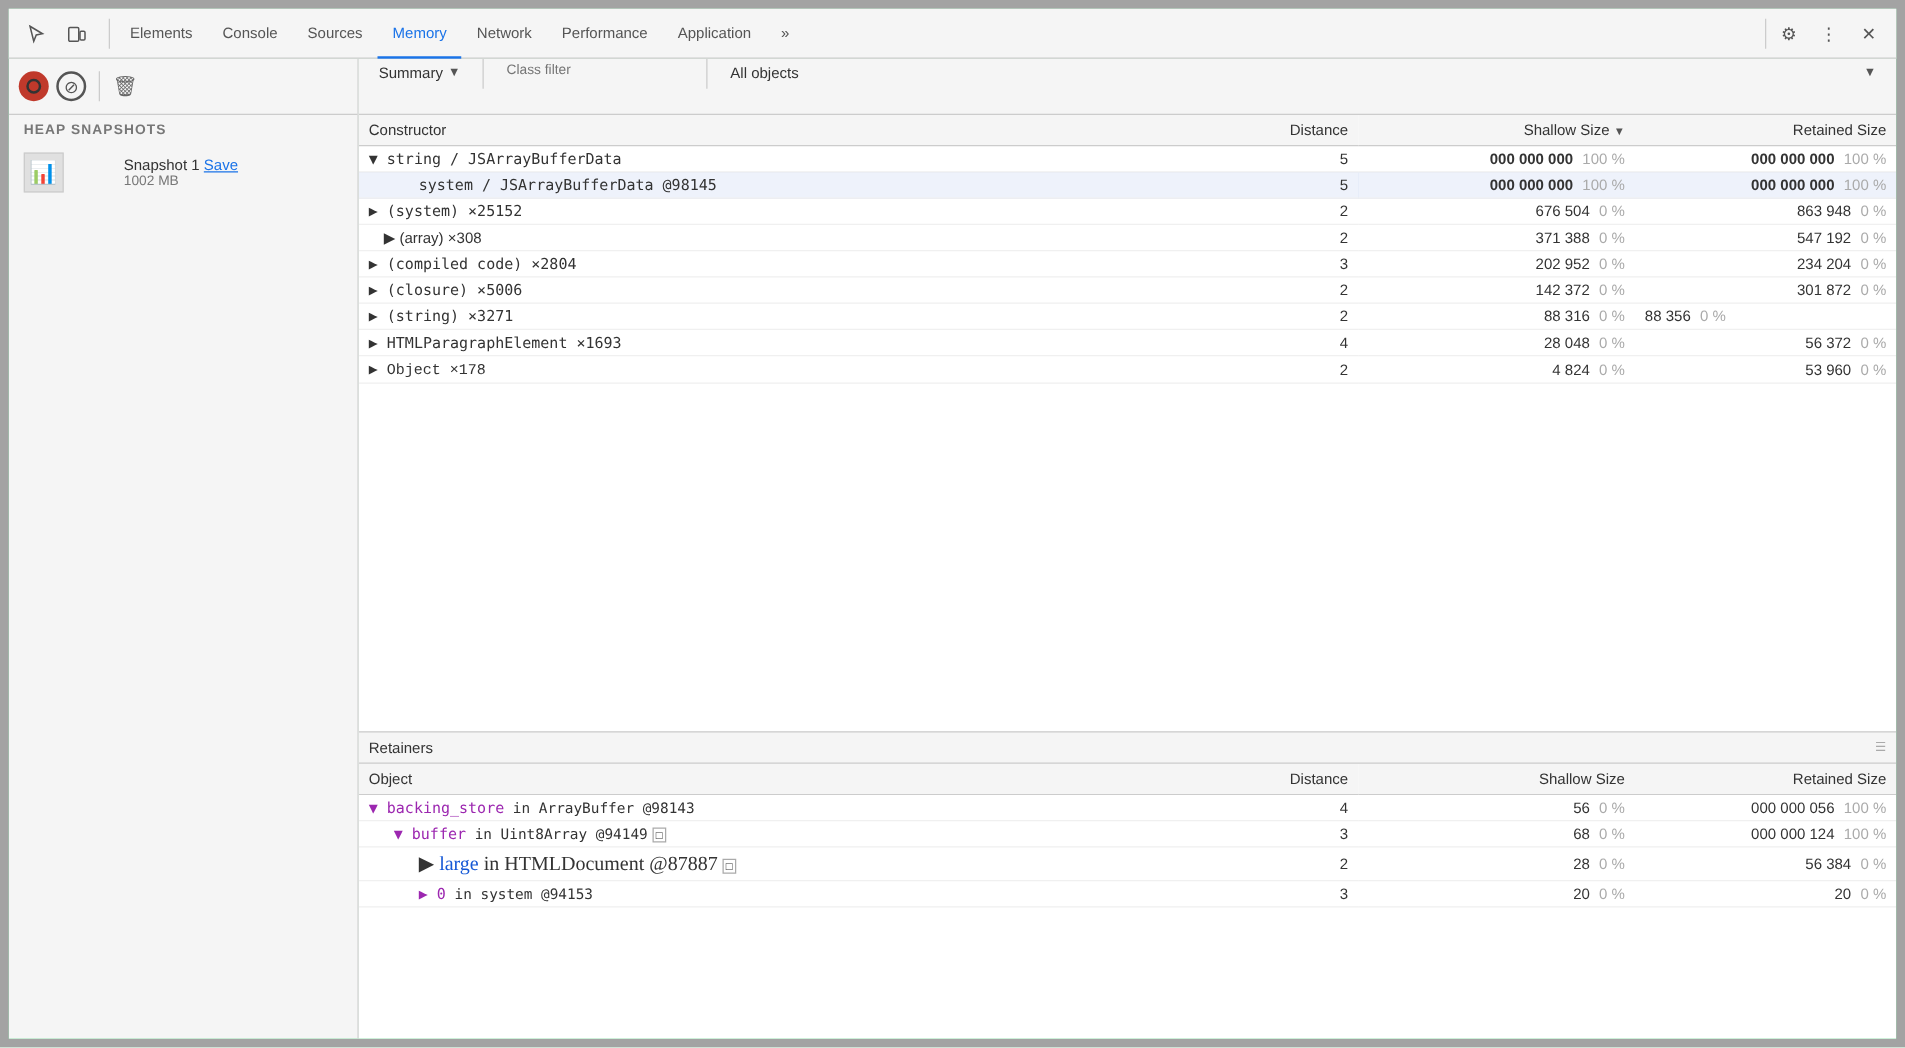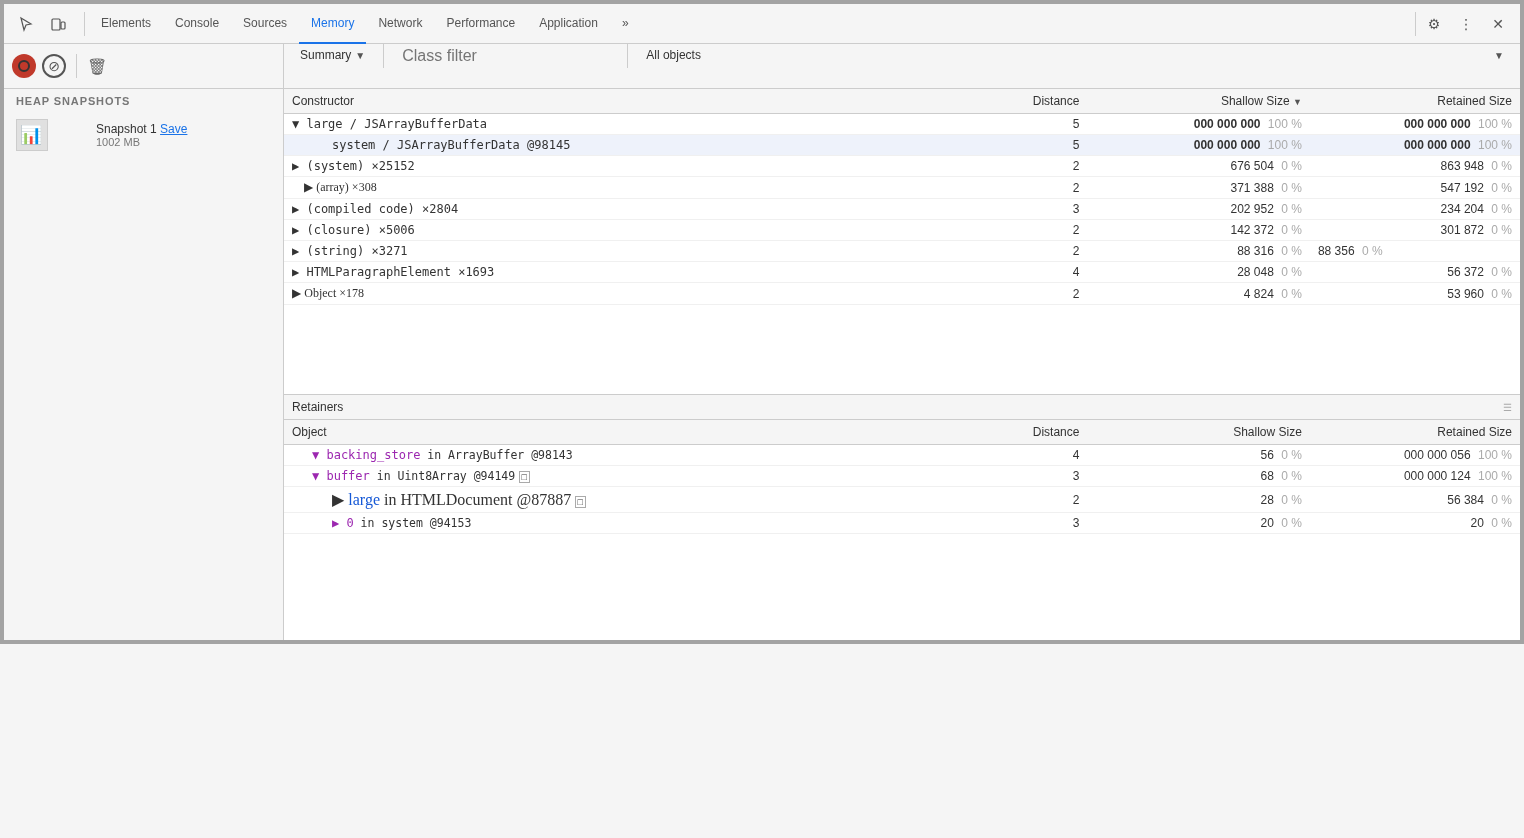--- a/index.html
+++ b/index.html
@@ -1,19 +1,19 @@
 <!DOCTYPE html>
 <html><head>
   <meta charset="utf-8">
   <style>
     * { box-sizing: border-box; margin: 0; padding: 0; }
     body { font-family: -apple-system, 'Helvetica Neue', Arial, sans-serif; font-size: 12px; background: #f5f5f5; color: #333; overflow: hidden; }
 
     
-    .devtools { display: flex; flex-direction: column; width: 1524px; height: 644px; background: #86efac; border: 4px solid #a3a3a3; }
+    .devtools { display: flex; flex-direction: column; width: 1524px; height: 838px; background: #86efac; border: 7px solid #a3a3a3; }
 
     
     .tab-bar { display: flex; align-items: center; background: #f5f5f5; border-bottom: 1px solid #ccc; height: 40px; padding: 0 8px; flex-shrink: 0; }
     .tab-icons { display: flex; align-items: center; gap: 4px; margin-right: 8px; }
     .icon-btn { width: 28px; height: 28px; display: flex; align-items: center; justify-content: center; cursor: pointer; border-radius: 3px; color: #555; font-size: 14px; border: none; background: none; }
     .divider-v { width: 1px; height: 24px; background: #ccc; margin: 0 4px; }
     .tab { padding: 0 12px; height: 40px; display: flex; align-items: center; cursor: pointer; font-size: 12px; color: #555; border-bottom: 2px solid transparent; white-space: nowrap; }
     .tab.active { color: #1a73e8; border-bottom-color: #1a73e8; }
     .tab-spacer { flex: 1; }
     .tab-right { display: flex; align-items: center; gap: 4px; }
@@ -37,21 +37,21 @@
     .snapshot-name a { color: #1a73e8; text-decoration: underline; cursor: pointer; }
     .snapshot-size { font-size: 11px; color: #777; }
 
     
     .panel { flex: 1; display: flex; flex-direction: column; overflow: hidden; background: #fff; }
     .panel-toolbar { display: flex; align-items: flex-start; background: #f5f5f5; border-bottom: 1px solid #ccc; height: 45px; padding: 0 8px; gap: 6px; flex-shrink: 0; }
 
     .dropdown-btn { display: flex; align-items: center; gap: 4px; padding: 4px 8px; border: none; background: none; cursor: pointer; font-size: 12px; color: #333; white-space: nowrap; }
     .dropdown-btn .arrow { font-size: 10px; color: #555; }
 
-    .class-filter-input { padding: 3px 8px; border: none; background: transparent; font-size: 16px; color: #999; outline: none; min-width: 120px; }
+    .class-filter-input { padding: 3px 8px; border: none; background: transparent; font-size: 11px; color: #999; outline: none; min-width: 120px; }
 
     .objects-dropdown { display: flex; align-items: center; gap: 4px; padding: 4px 8px; border: none; background: none; cursor: pointer; font-size: 12px; color: #333; flex: 1; }
     .objects-dropdown .arrow { font-size: 10px; color: #555; margin-left: auto; }
 
     
     .table-container { flex: 1; overflow-y: auto; overflow-x: hidden; }
     .data-table { width: 100%; border-collapse: collapse; font-size: 12px; }
     .data-table th { background: #f5f5f5; border-bottom: 1px solid #ccc; padding: 5px 8px; text-align: left; font-weight: 500; color: #333; position: sticky; top: 0; z-index: 1; white-space: nowrap; }
     .data-table th .sort-arrow { font-size: 9px; color: #555; }
     .data-table td { padding: 3px 8px; border-bottom: 1px solid #f0f0f0; color: #333; white-space: nowrap; }
@@ -158,21 +158,21 @@
             <tr>
               <th class="constructor-col">Constructor</th>
               <th class="distance-col" style="text-align:right;">Distance</th>
               <th class="shallow-col" style="text-align:right;">Shallow Size <span class="sort-arrow">▼</span></th>
               <th class="retained-col" style="text-align:right;">Retained Size</th>
             </tr>
           </thead>
           <tbody id="main-tbody">
           <tr>
     <td class="constructor-col">
-      <span style="padding-left:0px; font-family: monospace; font-size:12px;">▼ large / JSArrayBufferData</span>
+      <span style="padding-left:0px; font-family: monospace; font-size:12px;">▼ string / JSArrayBufferData</span>
     </td>
     <td class="distance-col" style="text-align:right;">5</td>
     <td class="shallow-col" style="text-align:right;">
       <span style="font-weight:600;">000 000 000</span>
       <span class="pct">100 %</span>
     </td>
     <td class="retained-col" style="text-align:right;">
       <span style="font-weight:600;">000 000 000</span>
       <span class="pct">100 %</span>
     </td>
@@ -200,21 +200,21 @@
       <span style="font-weight:400;">676 504</span>
       <span class="pct">0 %</span>
     </td>
     <td class="retained-col" style="text-align:right;">
       <span style="font-weight:400;">863 948</span>
       <span class="pct">0 %</span>
     </td>
   </tr>
               <tr>
     <td class="constructor-col">
-      <span style="padding-left:12px; font-family: Liberation Serif, serif; font-size:12px;">▶ (array)  ×308</span>
+      <span style="padding-left:12px; font-family: Liberation Sans, sans-serif; font-size:12px;">▶ (array)  ×308</span>
     </td>
     <td class="distance-col" style="text-align:right;">2</td>
     <td class="shallow-col" style="text-align:right;">
       <span style="font-weight:400;">371 388</span>
       <span class="pct">0 %</span>
     </td>
     <td class="retained-col" style="text-align:right;">
       <span style="font-weight:400;">547 192</span>
       <span class="pct">0 %</span>
     </td>
@@ -270,21 +270,21 @@
       <span style="font-weight:400;">28 048</span>
       <span class="pct">0 %</span>
     </td>
     <td class="retained-col" style="text-align:right;">
       <span style="font-weight:400;">56 372</span>
       <span class="pct">0 %</span>
     </td>
   </tr>
               <tr>
     <td class="constructor-col">
-      <span style="padding-left:0px; font-family: Liberation Serif, serif; font-size:12px;text-align:right;">▶ Object  ×178</span>
+      <span style="padding-left:0px; font-family: Liberation Mono, monospace; font-size:12px;text-align:right;">▶ Object  ×178</span>
     </td>
     <td class="distance-col" style="text-align:right;">2</td>
     <td class="shallow-col" style="text-align:right;">
       <span style="font-weight:400;">4 824</span>
       <span class="pct">0 %</span>
     </td>
     <td class="retained-col" style="text-align:right;">
       <span style="font-weight:400;">53 960</span>
       <span class="pct">0 %</span>
     </td>
@@ -304,21 +304,21 @@
             <tr>
               <th class="constructor-col">Object</th>
               <th class="distance-col" style="text-align:right;">Distance</th>
               <th class="shallow-col" style="text-align:right;">Shallow Size</th>
               <th class="retained-col" style="text-align:right;">Retained Size</th>
             </tr>
           </thead>
           <tbody id="ret-tbody">
           <tr>
     <td class="constructor-col">
-      <span style="padding-left:0px;margin-left:20px;"><span style="color:#9c27b0; font-family:monospace;">▼ backing_store</span><span style="font-family:monospace; font-size:11.5px;"> in ArrayBuffer @98143</span></span>
+      <span style="padding-left:0px;"><span style="color:#9c27b0; font-family:monospace;">▼ backing_store</span><span style="font-family:monospace; font-size:11.5px;"> in ArrayBuffer @98143</span></span>
     </td>
     <td class="distance-col" style="text-align:right;">4</td>
     <td class="shallow-col" style="text-align:right;">
       <span>56</span>
       <span class="pct">0 %</span>
     </td>
     <td class="retained-col" style="text-align:right;">
       <span>000 000 056</span>
       <span class="pct">100 %</span>
     </td>

